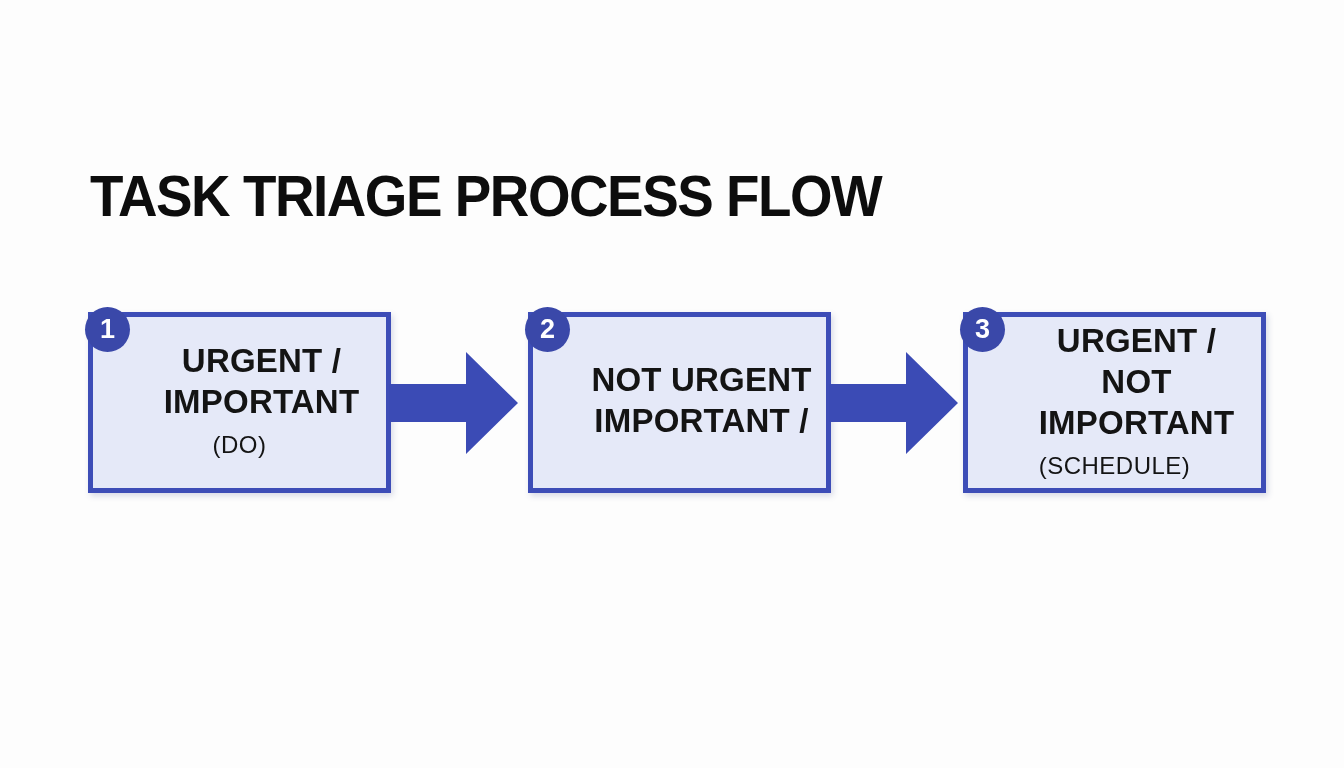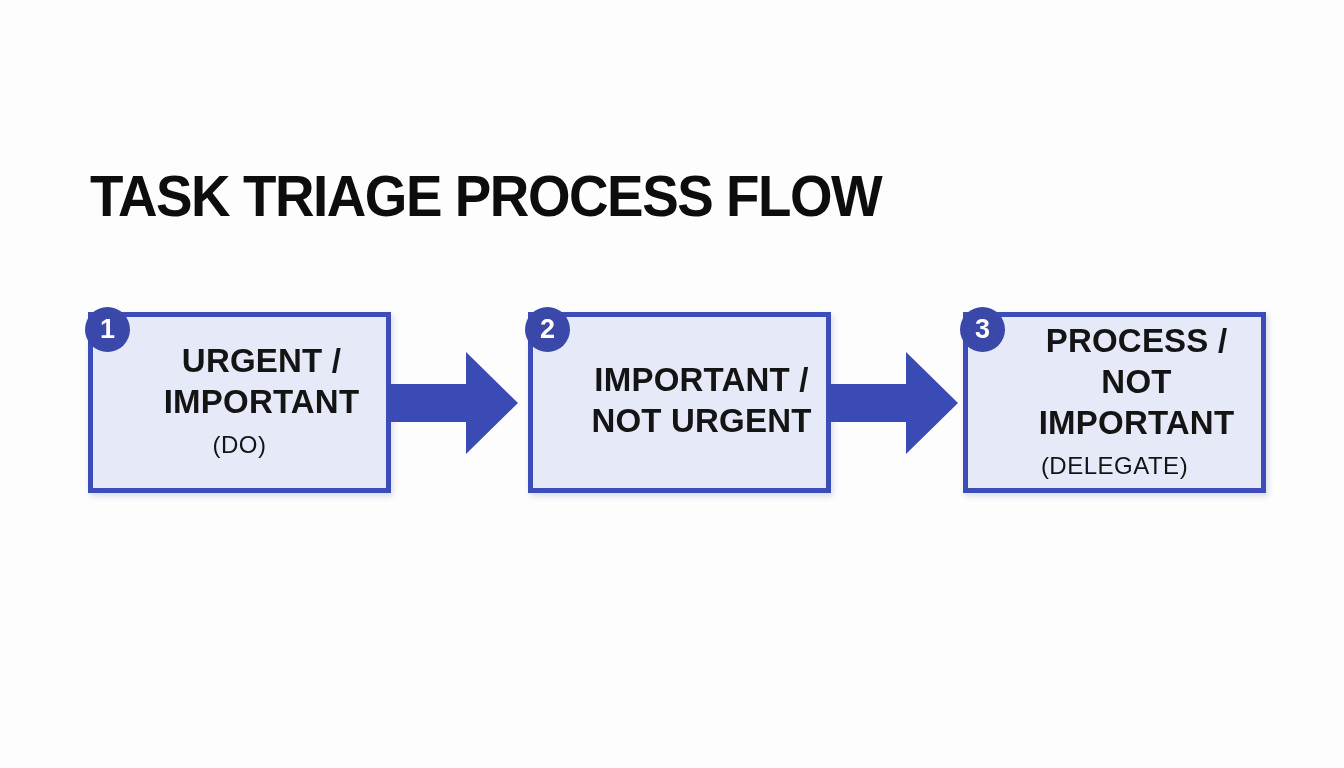--- a/index.html
+++ b/index.html
@@ -119,35 +119,35 @@
     <svg viewBox="0 0 132 110" preserveAspectRatio="none" aria-hidden="true">
       <polygon points="0,36 77,36 77,4 129,55 77,106 77,74 0,74"></polygon>
     </svg>
   </div>
 
   <div class="step pos2">
     <div class="badge">
       <span>2</span>
     </div>
     <div class="headline">
+      <span>NOT URGENT</span>
       <span>IMPORTANT /</span>
-      <span>NOT URGENT</span>
     </div>
   </div>
 
   <div class="flow-arrow arrow2">
     <svg viewBox="0 0 132 110" preserveAspectRatio="none" aria-hidden="true">
       <polygon points="0,36 77,36 77,4 129,55 77,106 77,74 0,74"></polygon>
     </svg>
   </div>
 
   <div class="step pos3">
     <div class="badge">
       <span>3</span>
     </div>
     <div class="headline">
-      <span>PROCESS / NOT</span>
+      <span>URGENT / NOT</span>
       <span>IMPORTANT</span>
     </div>
-    <div class="action">(DELEGATE)</div>
+    <div class="action">(SCHEDULE)</div>
   </div>
 
 </div>
 
 </body></html>

